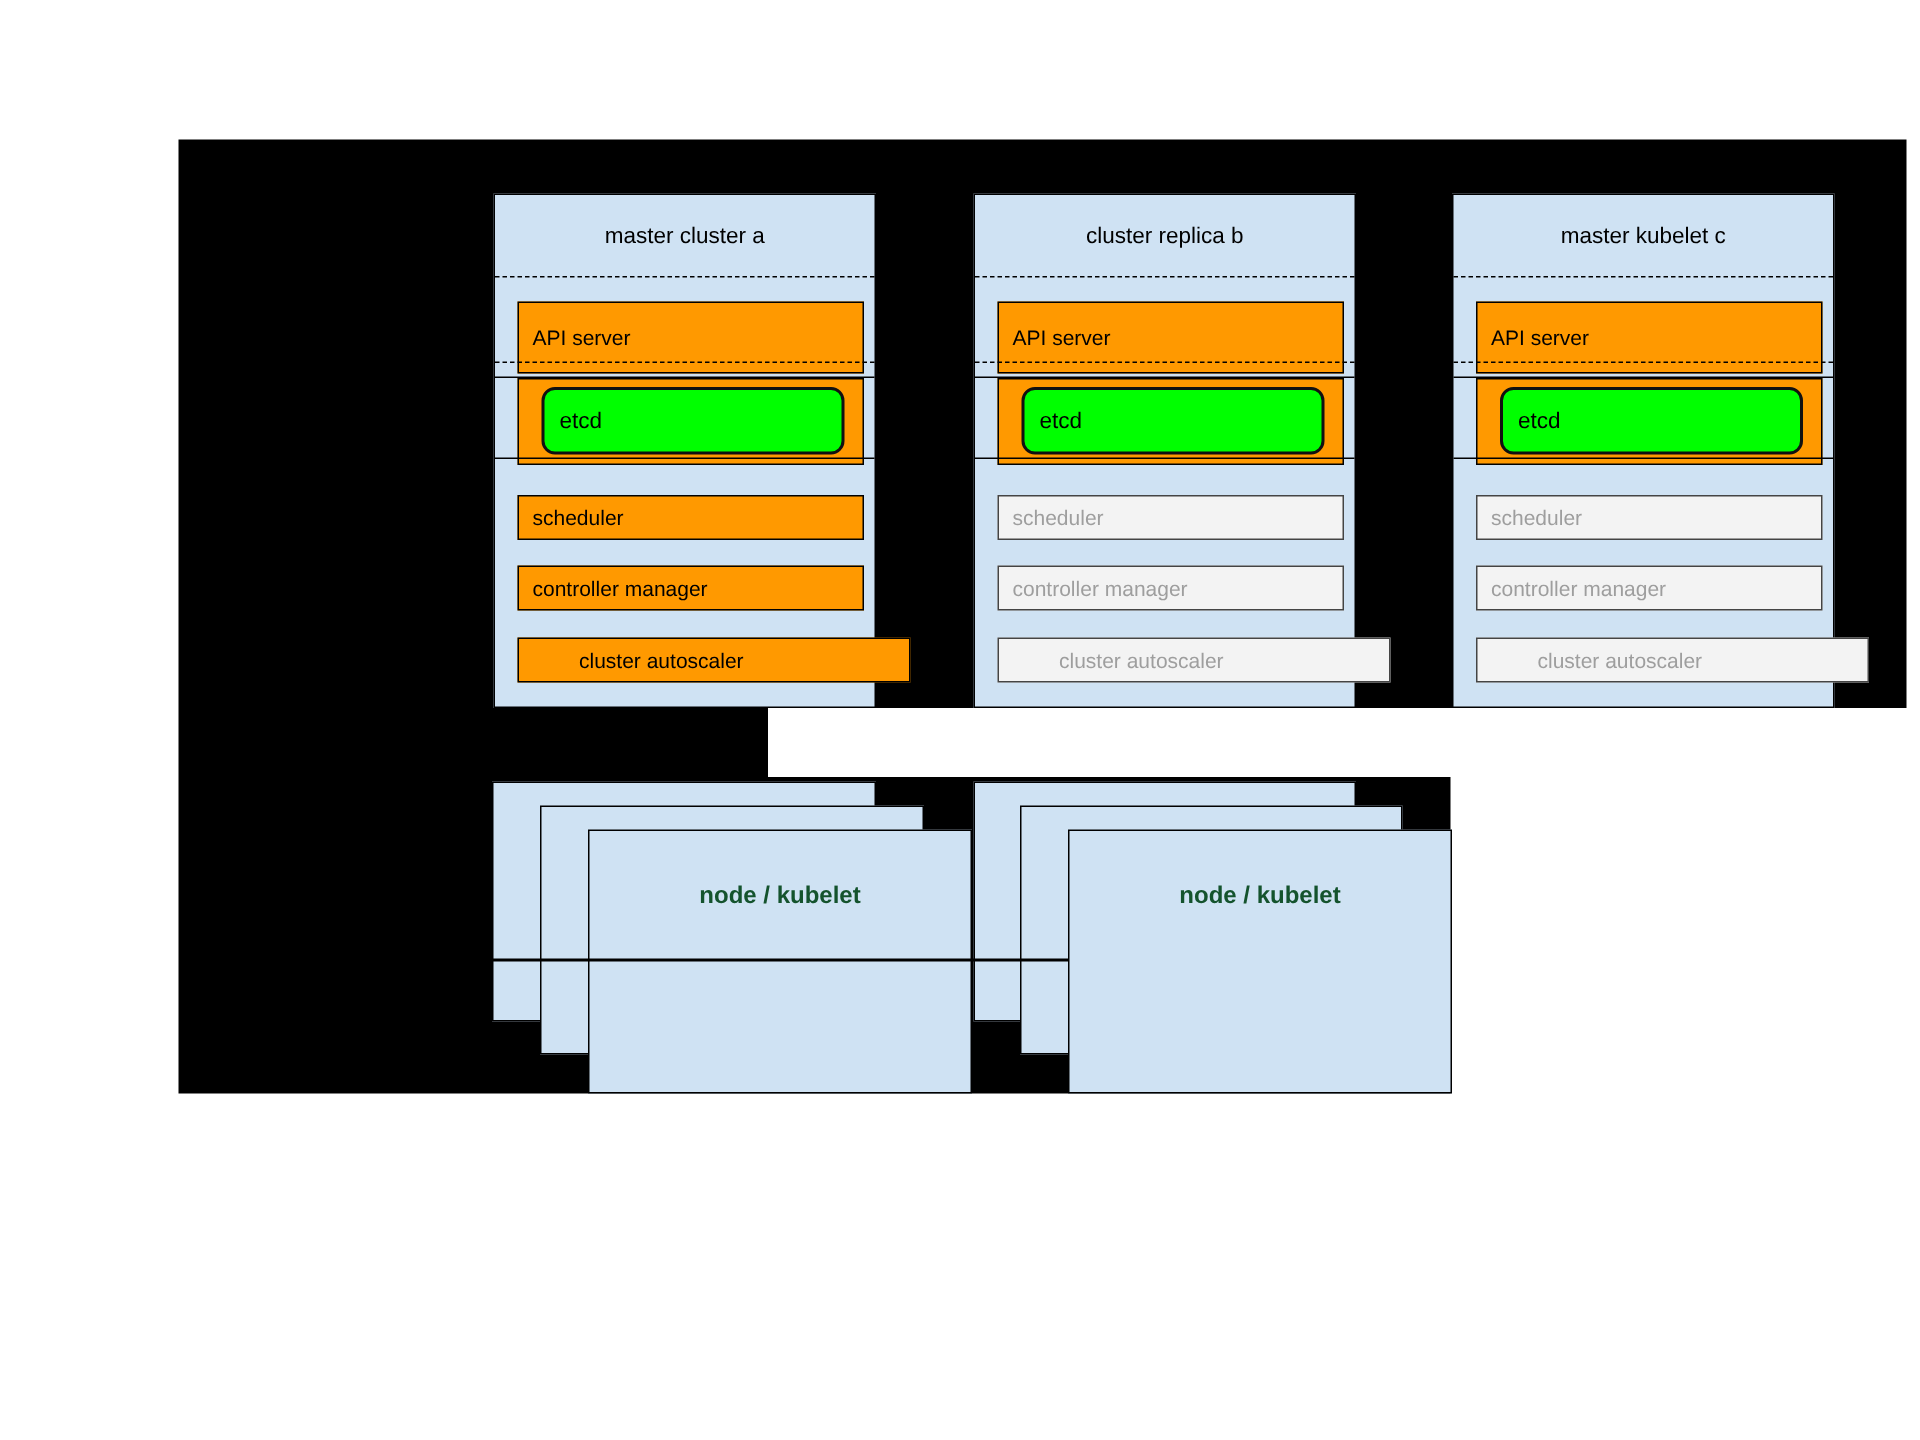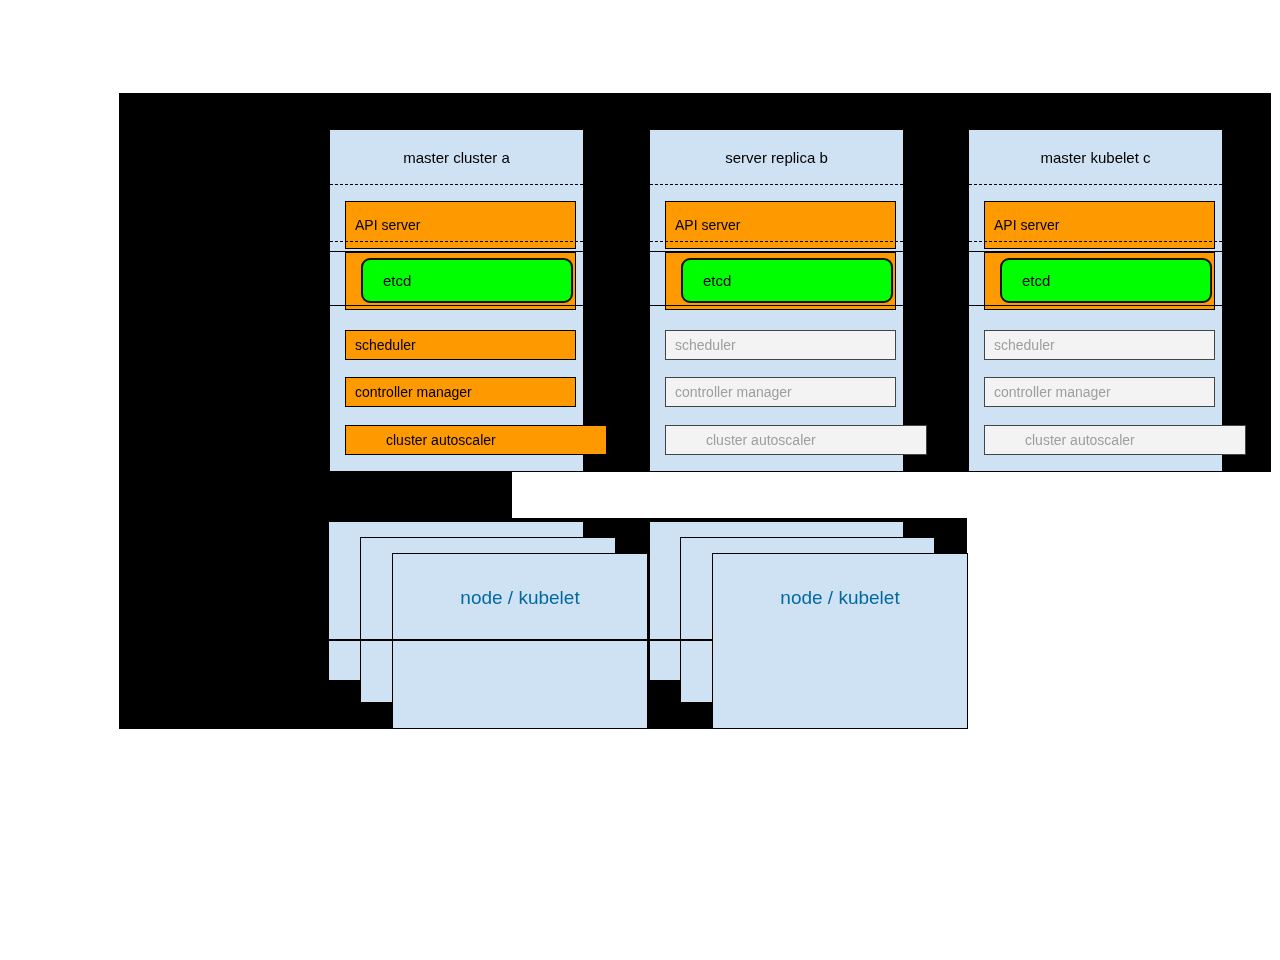--- a/index.html
+++ b/index.html
@@ -25,37 +25,37 @@
   .solidline{position:absolute;left:0;width:100%;height:0;border-top:1px solid #000;z-index:6;}
   .s1{top:121px;}
   .s2{top:175px;}
   .ibox{position:absolute;left:15px;width:220px;display:flex;align-items:center;
         font-size:14px;padding-left:9px;z-index:3;}
   .api{top:71px;height:46px;background:#ff9900;border:1px solid #000;color:#000;}
   .etcdwrap{position:absolute;left:15px;top:122px;width:229px;height:58px;background:#ff9900;
             border:1px solid #000;z-index:3;box-sizing:border-box;width:231px;}
   .etcd{position:absolute;left:31px;top:128px;width:188px;height:41px;background:#00ff00;
         border:2px solid #111;border-radius:9px;display:flex;align-items:center;
-        padding-left:20px;font-size:15px;color:#000;z-index:4;}
+        padding-left:10px;font-size:15px;color:#000;z-index:4;}
   .comp{border:1px solid #000;background:#ff9900;color:#000;height:28px;}
   .c1{top:200px;}
   .c2{top:247px;}
   .c3{top:295px;padding-left:40px;}
   .inactive .comp{background:#f3f3f3;color:#9e9e9e;border:1px solid #444;}
 
   
   .nbox{position:absolute;background:#cfe2f3;border:1px solid #000;}
   .n1-back{left:328px;top:521px;width:254px;height:158px;z-index:2;}
   .n1-mid{left:360px;top:537px;width:254px;height:164px;z-index:3;}
   .n1-front{left:392px;top:553px;width:254px;height:174px;z-index:4;}
   .n2-back{left:649px;top:521px;width:253px;height:158px;z-index:2;}
   .n2-mid{left:680px;top:537px;width:253px;height:164px;z-index:3;}
   .n2-front{left:712px;top:553px;width:254px;height:174px;z-index:7;}
   .nlabel{position:absolute;left:0;top:0;width:100%;height:87px;display:flex;
-          align-items:center;justify-content:center;font-size:19px;color:#0369a1;}
+          align-items:center;justify-content:center;font-size:16px;color:#14532d;font-weight:bold;}
   #node-divider{position:absolute;left:328px;top:639px;width:384px;height:2px;
                 background:#000;z-index:5;}
 </style>
 </head>
 <body>
 
 <div id="page">
 
   <div id="bg-top" class="bg"></div>
   <div id="bg-step" class="bg"></div>
@@ -69,21 +69,21 @@
     <div class="solidline s1"></div>
     <div class="etcdwrap"></div>
     <div class="etcd">etcd</div>
     <div class="solidline s2"></div>
     <div class="ibox comp c1">scheduler</div>
     <div class="ibox comp c2">controller manager</div>
     <div class="ibox comp c3">cluster autoscaler</div>
   </div>
 
   <div id="master-b" class="master inactive">
-    <div class="m-title">server replica b</div>
+    <div class="m-title">cluster replica b</div>
     <div class="dashline d1"></div>
     <div class="ibox api">API server</div>
     <div class="dashline d2"></div>
     <div class="solidline s1"></div>
     <div class="etcdwrap"></div>
     <div class="etcd">etcd</div>
     <div class="solidline s2"></div>
     <div class="ibox comp c1">scheduler</div>
     <div class="ibox comp c2">controller manager</div>
     <div class="ibox comp c3">cluster autoscaler</div>

